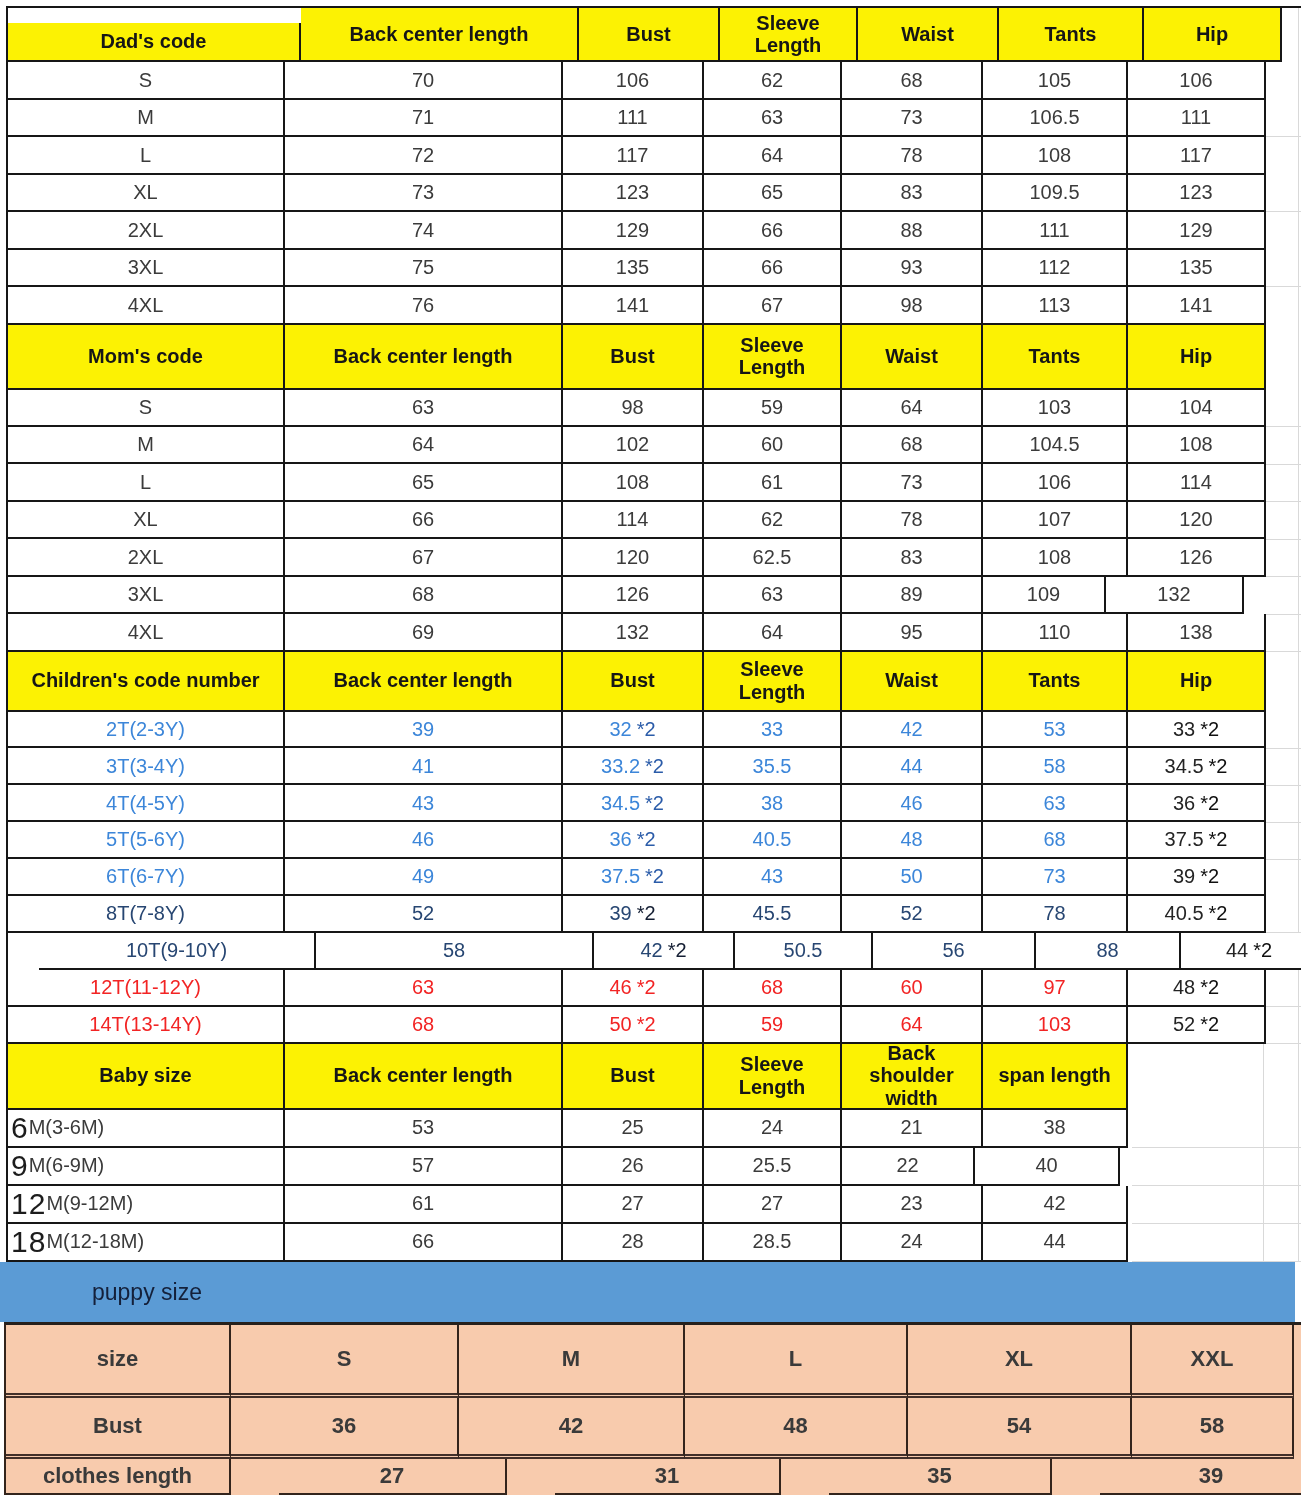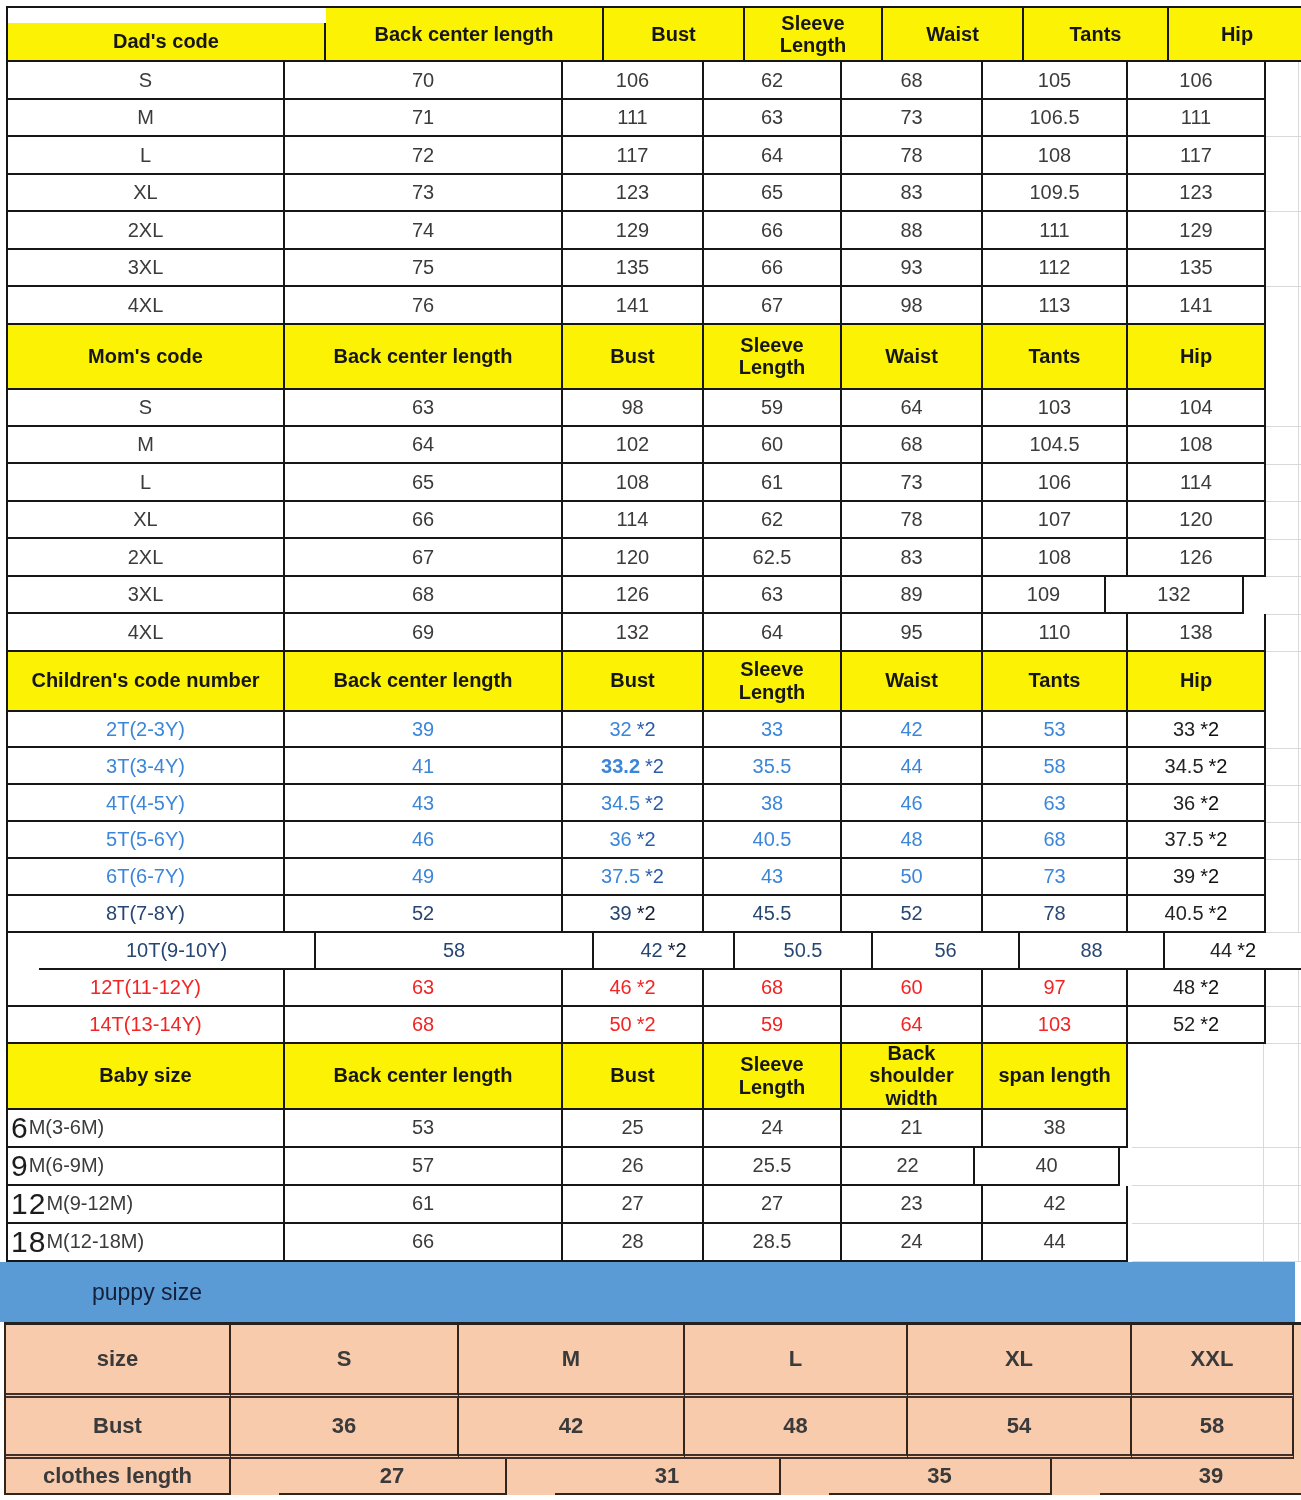--- a/index.html
+++ b/index.html
@@ -47,21 +47,21 @@
       <div class="gut" style="left: 1266px; top: 62px; width: 35px; height: 262.5px; background: repeating-linear-gradient(transparent 0px, transparent 36.5px, rgb(217, 217, 217) 36.5px, rgb(217, 217, 217) 37.5px);"></div>
       <div class="gut" style="left: 1266px; top: 389.7px; width: 35px; height: 262.2px; background: repeating-linear-gradient(transparent 0px, transparent 36.45px, rgb(217, 217, 217) 36.45px, rgb(217, 217, 217) 37.45px);"></div>
       <div class="gut" style="left: 1266px; top: 711.9px; width: 35px; height: 332.1px; background: repeating-linear-gradient(transparent 0px, transparent 35.9px, rgb(217, 217, 217) 35.9px, rgb(217, 217, 217) 36.9px);"></div>
       <div class="gut" style="left: 1132px; top: 1110px; width: 169px; height: 152px; background: repeating-linear-gradient(transparent 0px, transparent 37px, rgb(217, 217, 217) 37px, rgb(217, 217, 217) 38px);"></div>
       <div class="gut" style="left: 1298px; top: 6px; width: 1px; height: 1256px; background: rgb(217, 217, 217);"></div>
       <div class="gut" style="left: 1263px; top: 1044px; width: 1px; height: 218px; background: rgb(217, 217, 217);"></div>
     </div>
   <div class="famwrap">
       <div>
         <div class="trow" style="height: 54px;">
-          <div class="cell hcell" style="width: 318px; margin-top: 15px;">Dad's code</div>
+          <div class="cell hcell" style="width: 293px; margin-top: 15px;">Dad's code</div>
           <div class="cell hcell" style="width: 278px;">Back center length</div>
           <div class="cell hcell" style="width: 141px;">Bust</div>
           <div class="cell hcell" style="width: 138px;">Sleeve
 Length</div>
           <div class="cell hcell" style="width: 141px;">Waist</div>
           <div class="cell hcell" style="width: 145px;">Tants</div>
           <div class="cell hcell" style="width: 138px;">Hip</div>
         </div>
         <div class="trow" style="height: 37.5px;">
           <div class="cell c-dark" style="width: 277px;">S</div>
@@ -225,21 +225,21 @@
           <div class="cell c-blue" style="width: 145px;">53</div>
           <div class="cell c-black" style="width: 138px;">
             <div style="display: inline;">33</div>
             <div class="x2" style="display: inline;">*2</div>
           </div>
         </div>
         <div class="trow" style="height: 36.9px;">
           <div class="cell c-blue" style="width: 277px;">3T(3-4Y)</div>
           <div class="cell c-blue" style="width: 278px;">41</div>
           <div class="cell c-blue" style="width: 141px;">
-            <div style="display: inline; font-weight: bold;">33.2</div>
+            <div style="display: inline;">33.2</div>
             <div class="x2" style="display: inline;">*2</div>
           </div>
           <div class="cell c-blue" style="width: 138px;">35.5</div>
           <div class="cell c-blue" style="width: 141px;">44</div>
           <div class="cell c-blue" style="width: 145px;">58</div>
           <div class="cell c-black" style="width: 138px;">
             <div style="display: inline;">34.5</div>
             <div class="x2" style="display: inline;">*2</div>
           </div>
         </div>
@@ -304,21 +304,21 @@
           </div>
         </div>
         <div class="trow" style="height: 36.9px; margin-left: 31px;">
           <div class="cell c-navy" style="width: 277px;">10T(9-10Y)</div>
           <div class="cell c-navy" style="width: 278px;">58</div>
           <div class="cell c-navy" style="width: 141px;">
             <div style="display: inline;">42</div>
             <div class="x2" style="display: inline;">*2</div>
           </div>
           <div class="cell c-navy" style="width: 138px;">50.5</div>
-          <div class="cell c-navy" style="width: 147px;">56</div>
+          <div class="cell c-navy" style="width: 163px;">56</div>
           <div class="cell c-navy" style="width: 145px;">88</div>
           <div class="cell c-black" style="width: 138px;">
             <div style="display: inline;">44</div>
             <div class="x2" style="display: inline;">*2</div>
           </div>
         </div>
         <div class="trow" style="height: 36.9px;">
           <div class="cell c-red" style="width: 277px;">12T(11-12Y)</div>
           <div class="cell c-red" style="width: 278px;">63</div>
           <div class="cell c-red" style="width: 141px;">

